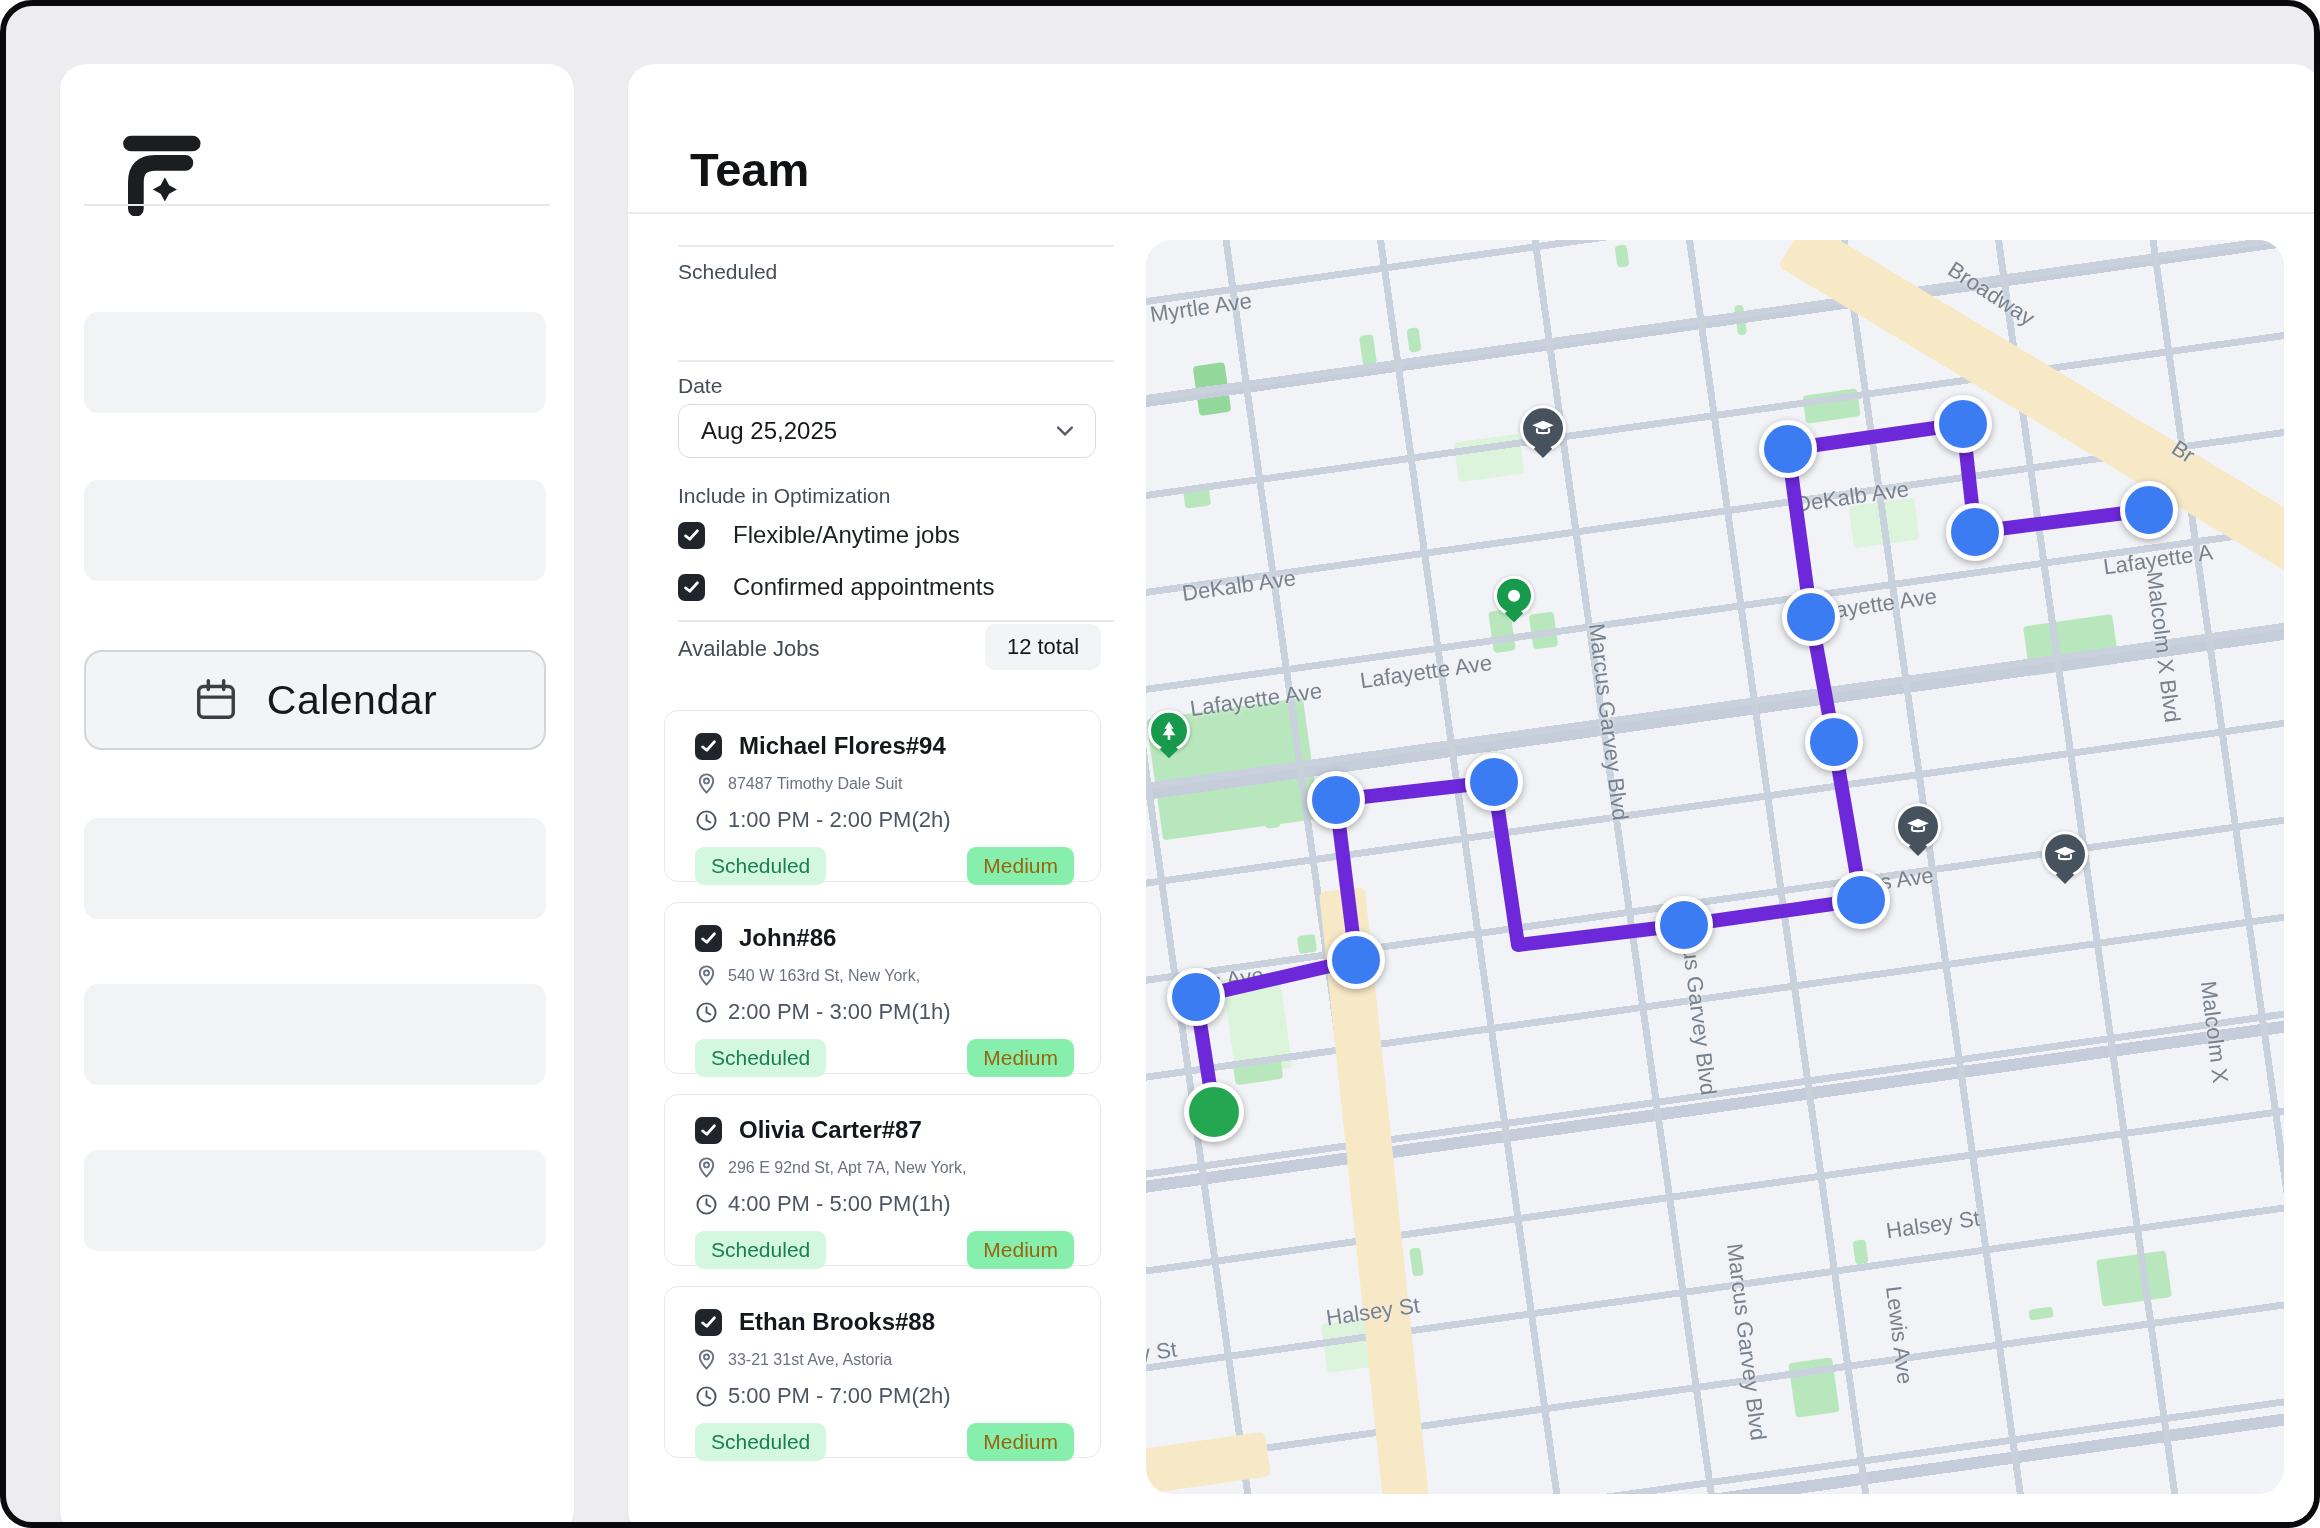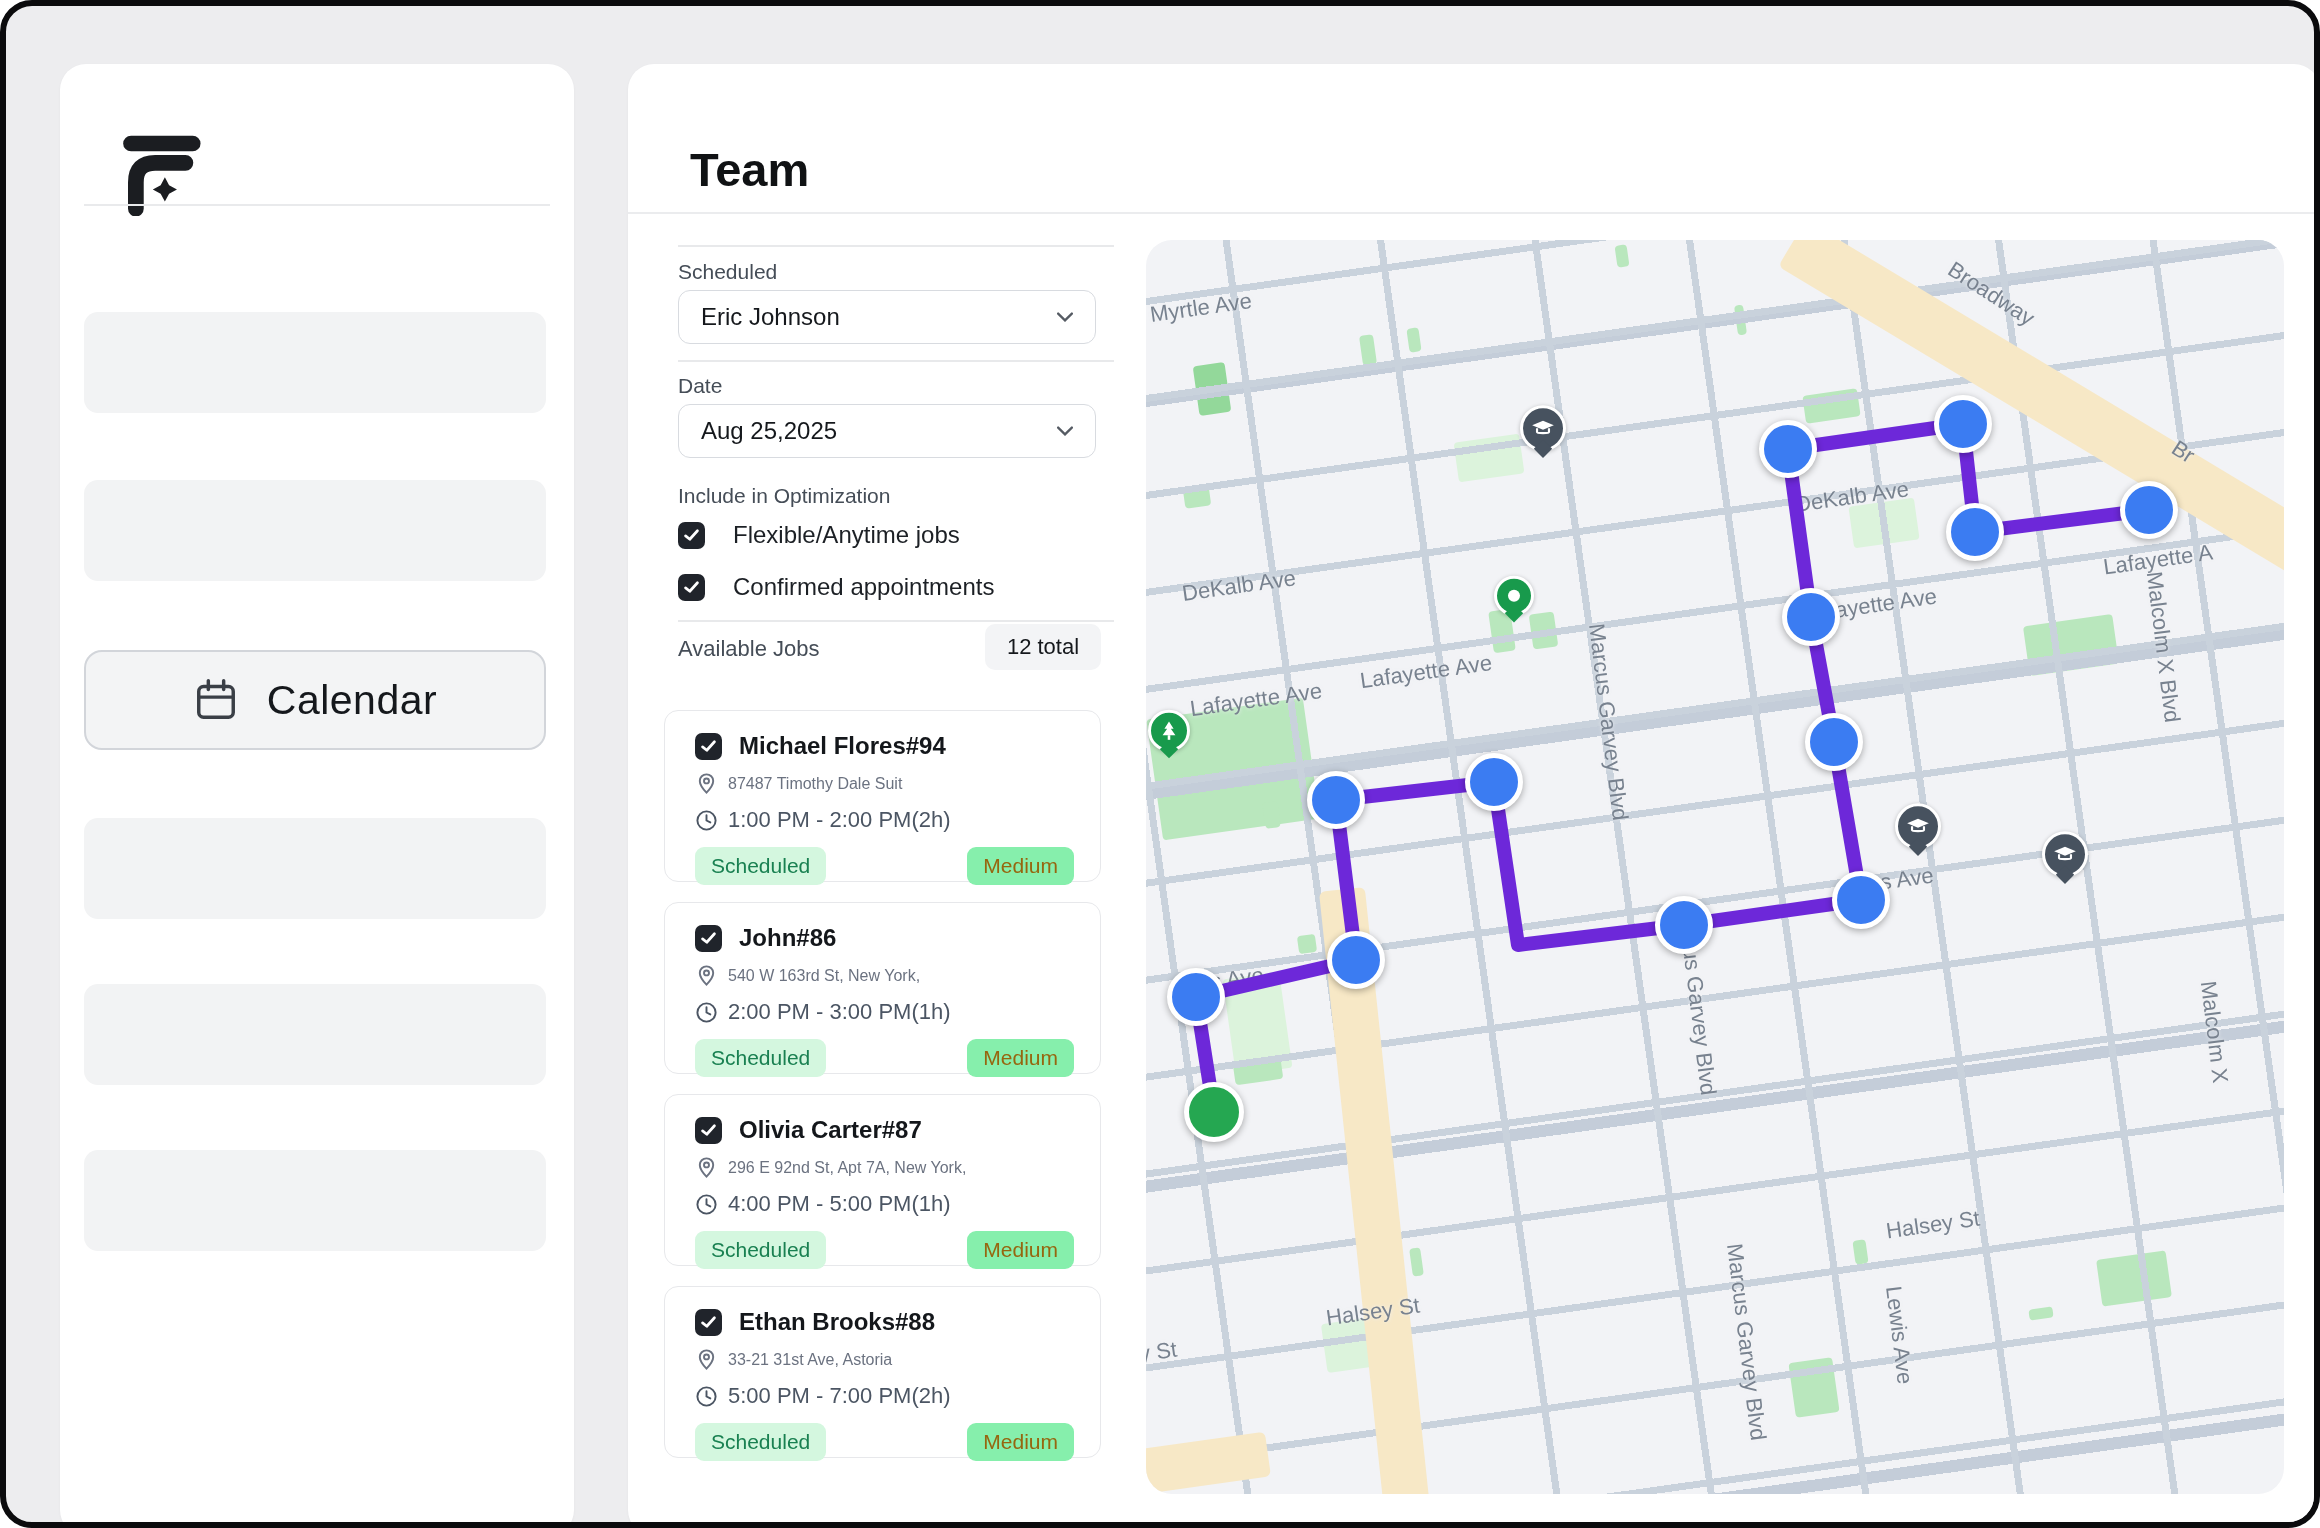--- a/index.html
+++ b/index.html
@@ -113,26 +113,20 @@
     <div class="side-block" style="top:920px"></div>
     <div class="side-block" style="top:1086px"></div>
   </aside>
 
   <main class="card main">
     <h1 class="page-title">Team</h1>
     <div class="head-divider"></div>
 
     <div class="col-divider" style="top:181px"></div>
     <div class="field-label" style="top:196px">Scheduled</div>
-    <div class="select" style="top:226px">
-      <span>Eric Johnson</span>
-      <svg viewBox="0 0 14 8">
-          <polyline points="1,1 7,7 13,1" fill="none" stroke="#555b63" stroke-width="2" stroke-linecap="round"></polyline>
-        </svg>
-    </div>
     <div class="col-divider" style="top:296px"></div>
     <div class="field-label" style="top:310px">Date</div>
     <div class="select" style="top:340px">
       <span>Aug 25,2025</span>
       <svg viewBox="0 0 14 8">
           <polyline points="1,1 7,7 13,1" fill="none" stroke="#555b63" stroke-width="2" stroke-linecap="round"></polyline>
         </svg>
     </div>
 
     <div class="field-label" style="top:420px">Include in Optimization</div>

